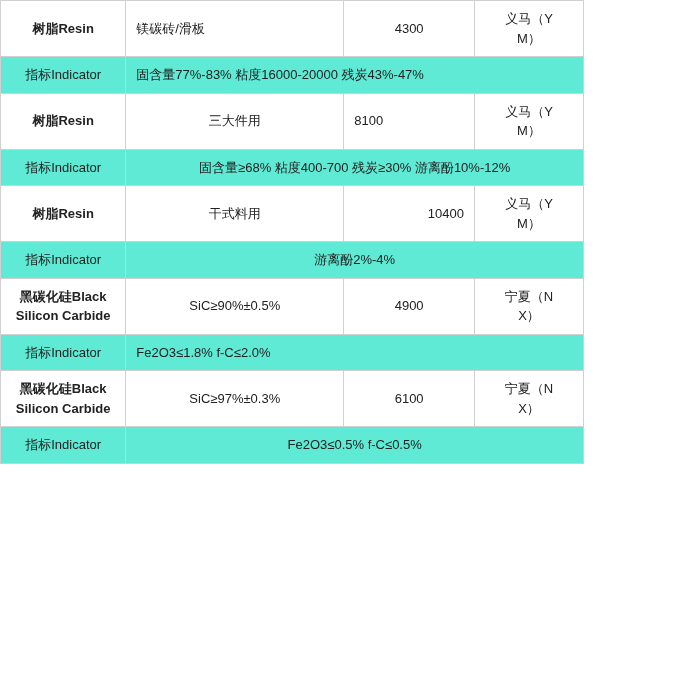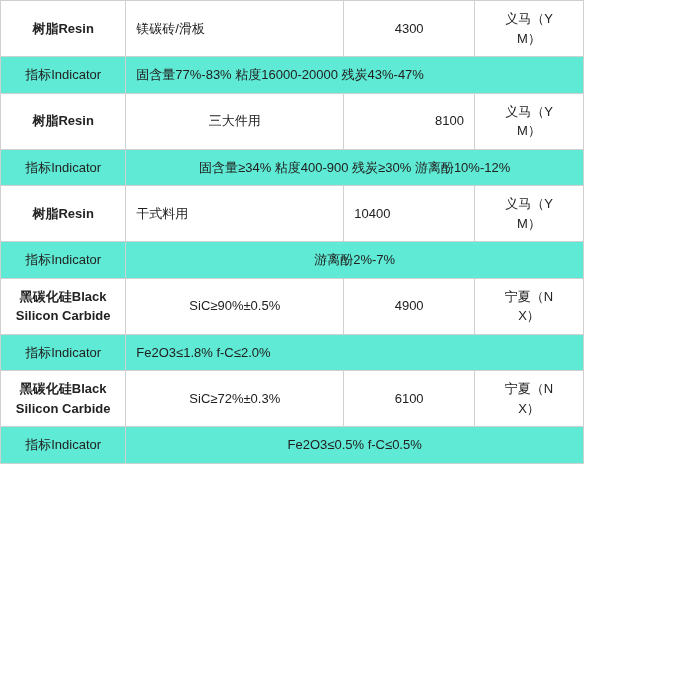--- a/index.html
+++ b/index.html
@@ -41,50 +41,50 @@
           <td style="text-align: center; width: 120px;">4300</td>
           <td style="text-align: center; width: 100px;"><span>义马（Y</span><br><span>M）</span></td>
         </tr>
         <tr class="row-indicator">
           <td style="text-align: center; width: 115px;"><span class="zh">指标</span><span class="en">Indicator</span></td>
           <td colspan="3" style="text-align: left;">固含量77%-83%   粘度16000-20000  残炭43%-47%</td>
         </tr>
         <tr class="row-main">
           <td style="text-align: center; font-weight: bold; width: 115px;"><span class="zh">树脂</span><span class="en">Resin</span></td>
           <td style="text-align: center; width: 200px;">三大件用</td>
-          <td style="text-align: right; width: 120px;">8100</td>
+          <td style="text-align: left; width: 120px;">8100</td>
           <td style="text-align: center; width: 100px;"><span>义马（Y</span><br><span>M）</span></td>
         </tr>
         <tr class="row-indicator">
           <td style="text-align: center; width: 115px;"><span>指标Indicator</span></td>
-          <td colspan="3" style="text-align: center;">固含量≥34%   粘度400-900  残炭≥30%   游离酚10%-12%</td>
+          <td colspan="3" style="text-align: center;">固含量≥68%   粘度400-700  残炭≥30%   游离酚10%-12%</td>
         </tr>
         <tr class="row-main">
           <td style="text-align: center; font-weight: bold; width: 115px;"><span class="zh">树脂</span><span class="en">Resin</span></td>
-          <td style="width: 200px;">干式料用</td>
-          <td style="text-align: left; width: 120px;">10400</td>
+          <td style="text-align: center; width: 200px;">干式料用</td>
+          <td style="text-align: right; width: 120px;">10400</td>
           <td style="text-align: center; width: 100px;"><span>义马（Y</span><br><span>M）</span></td>
         </tr>
         <tr class="row-indicator">
           <td style="text-align: center; width: 115px;"><span>指标Indicator</span></td>
-          <td colspan="3" style="text-align: center;">游离酚2%-7%</td>
+          <td colspan="3" style="text-align: center;">游离酚2%-4%</td>
         </tr>
         <tr class="row-main">
           <td style="text-align: center; font-weight: bold; width: 115px;"><span class="zh">黑碳化硅</span><span class="en">Black Silicon Carbide</span></td>
           <td style="text-align: center; width: 200px;">SiC≥90%±0.5%</td>
           <td style="text-align: center; width: 120px;">4900</td>
           <td style="text-align: center; width: 100px;"><span>宁夏（N</span><br><span>X）</span></td>
         </tr>
         <tr class="row-indicator">
           <td style="text-align: center; width: 115px;"><span class="zh">指标</span><span class="en">Indicator</span></td>
           <td colspan="3" style="">Fe2O3≤1.8%      f-C≤2.0%</td>
         </tr>
         <tr class="row-main">
           <td style="text-align: center; font-weight: bold; width: 115px;"><span class="zh">黑碳化硅</span><span class="en">Black Silicon Carbide</span></td>
-          <td style="text-align: center; width: 200px;">SiC≥72%±0.3%</td>
+          <td style="text-align: center; width: 200px;">SiC≥97%±0.3%</td>
           <td style="text-align: center; width: 120px; margin-top: 26px;">6100</td>
           <td style="text-align: center; width: 100px;"><span>宁夏（N</span><br><span>X）</span></td>
         </tr>
         <tr class="row-indicator">
           <td style="text-align: center; width: 115px;"><span class="zh">指标</span><span class="en">Indicator</span></td>
           <td colspan="3" style="text-align: center;">Fe2O3≤0.5%      f-C≤0.5%</td>
         </tr>
       </tbody>
   </table>
 </div>

